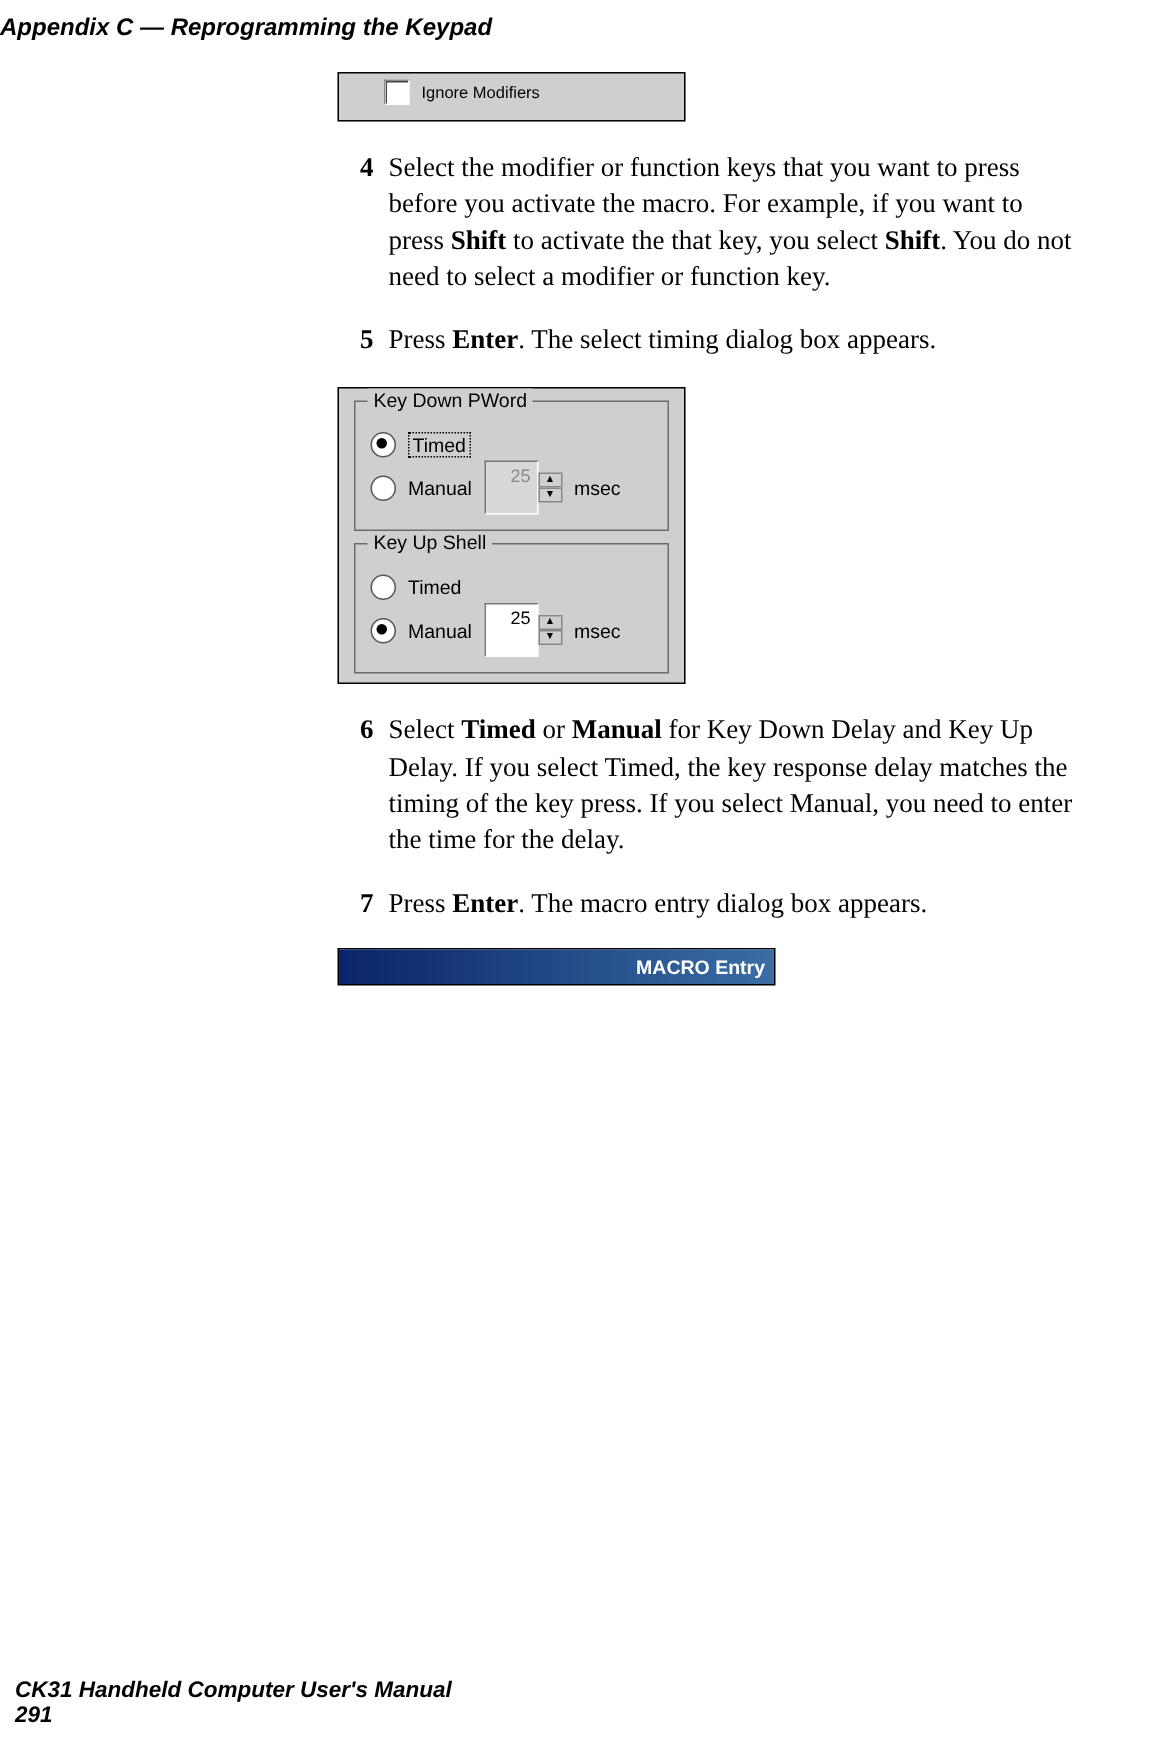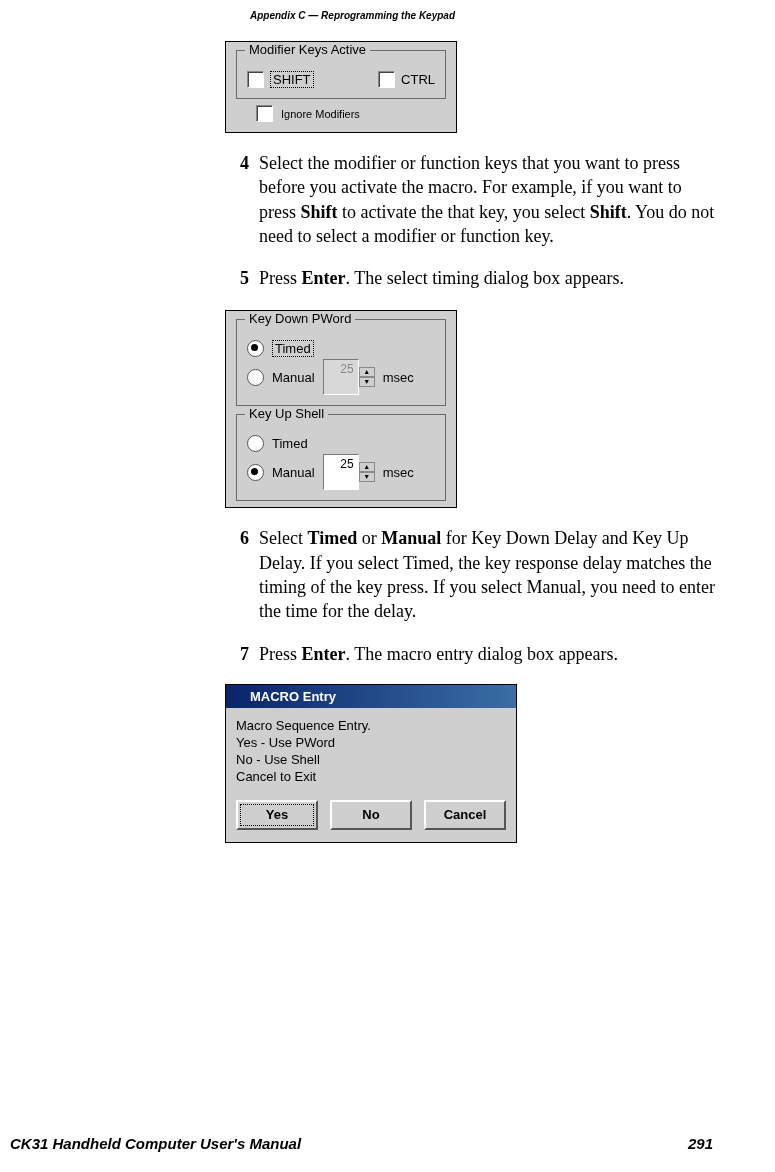--- a/index.html
+++ b/index.html
@@ -12,22 +12,22 @@
     color: #000;
     position: relative;
   }
   .page {
     padding: 10px 60px 0 0;
   }
   .header-title {
     font-family: "Segoe UI", Tahoma, sans-serif;
     font-weight: bold;
     font-style: italic;
-    font-size: 10px;
-    text-align: center;
+    font-size: 16px;
+    text-align: left;
     margin-right: 10px;
   }
   .content {
     margin-left: 225px;
     margin-right: 0;
   }
   .step {
     display: flex;
     margin-top: 18px;
     font-family: Georgia, 'Times New Roman', serif;
@@ -159,21 +159,22 @@
     border: 1px solid #000;
     background: #cfcfcf;
     width: 290px;
   }
   .titlebar {
     background: linear-gradient(to right, #0a246a, #3a6ea5);
     color: #fff;
     font-family: Tahoma, sans-serif;
     font-weight: bold;
     font-size: 13px;
-    padding: 4px 24px;
+    padding: 4px 6px;
+    text-align: right;
   }
   .win-body {
     padding: 10px 10px 12px 10px;
     font-family: Tahoma, sans-serif;
     font-size: 13px;
     line-height: 1.3;
   }
   .btnrow {
     display: flex;
     gap: 12px;
@@ -201,45 +202,33 @@
     bottom: 20px;
     left: 0;
     right: 0;
     display: flex;
     justify-content: space-between;
     font-family: "Segoe UI", Tahoma, sans-serif;
     font-weight: bold;
     font-style: italic;
     font-size: 15px;
     padding: 0 62px 0 10px;
+    flex-direction: column;
   }
 </style>
 </head>
 <body>
 
 <div class="page">
   <div class="header-title">Appendix C — Reprogramming the Keypad</div>
 
   <div class="content">
 
     
     <div class="panel" style="width:230px;">
-      <div class="groupbox">
-        <span class="legend">Modifier Keys Active</span>
-        <div class="row" style="justify-content:space-between;">
-          <span style="display:flex;align-items:center;gap:6px;">
-            <span class="cb"></span>
-            <span class="dotted-focus">SHIFT</span>
-          </span>
-          <span style="display:flex;align-items:center;gap:6px;">
-            <span class="cb"></span>
-            <span>CTRL</span>
-          </span>
-        </div>
-      </div>
       <div class="ignore-row">
         <span class="cb"></span>
         <span>Ignore Modifiers</span>
       </div>
     </div>
 
     
     <div class="step">
       <div class="num">4</div>
       <div class="body">
@@ -309,31 +298,20 @@
     <div class="step">
       <div class="num">7</div>
       <div class="body">
         <span>Press </span><b>Enter</b><span>. The macro entry dialog box appears.</span>
       </div>
     </div>
 
     
     <div class="win">
       <div class="titlebar">MACRO Entry</div>
-      <div class="win-body">
-        <div>Macro Sequence Entry.</div>
-        <div>Yes - Use PWord</div>
-        <div>No - Use Shell</div>
-        <div>Cancel to Exit</div>
-        <div class="btnrow">
-          <div class="btn focus">Yes</div>
-          <div class="btn">No</div>
-          <div class="btn">Cancel</div>
-        </div>
-      </div>
     </div>
 
   </div>
 </div>
 
 <div class="footer">
   <span>CK31 Handheld Computer User's Manual</span>
   <span>291</span>
 </div>
 

